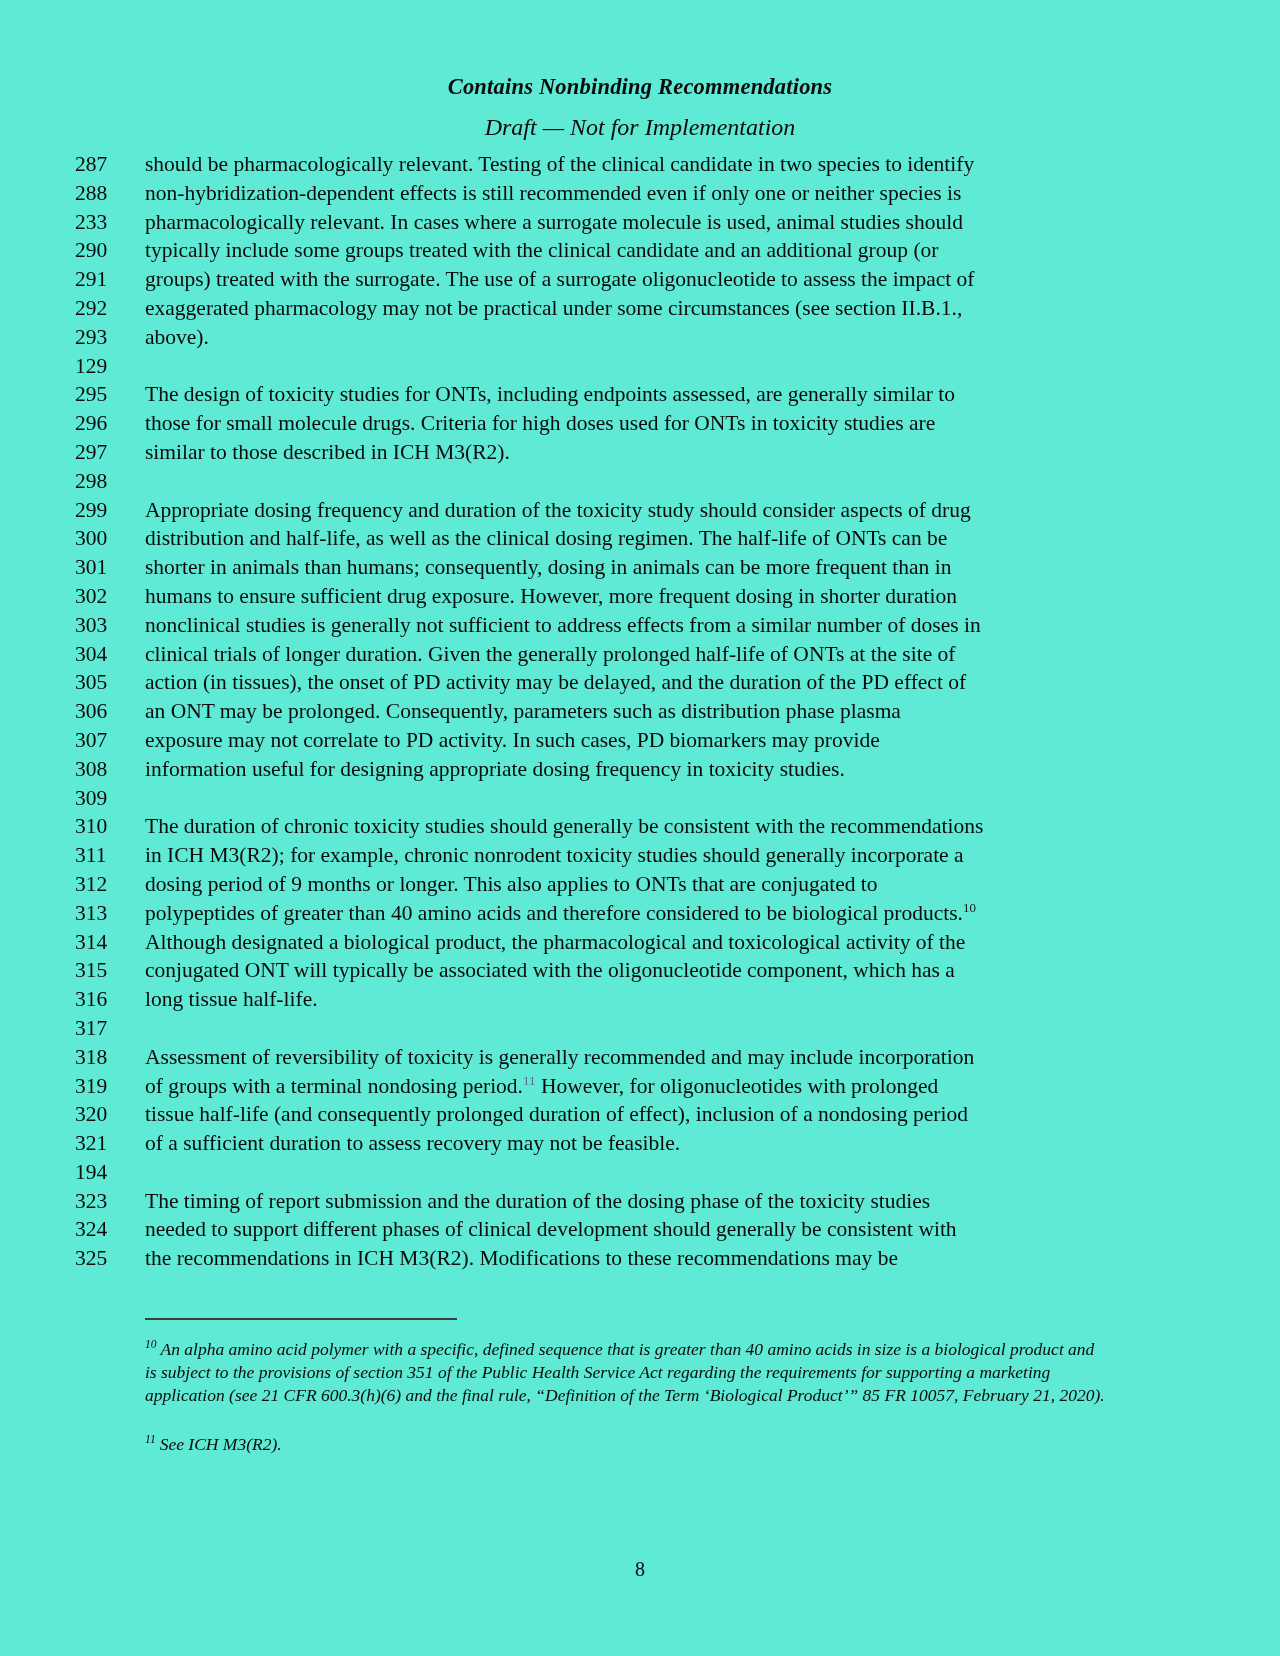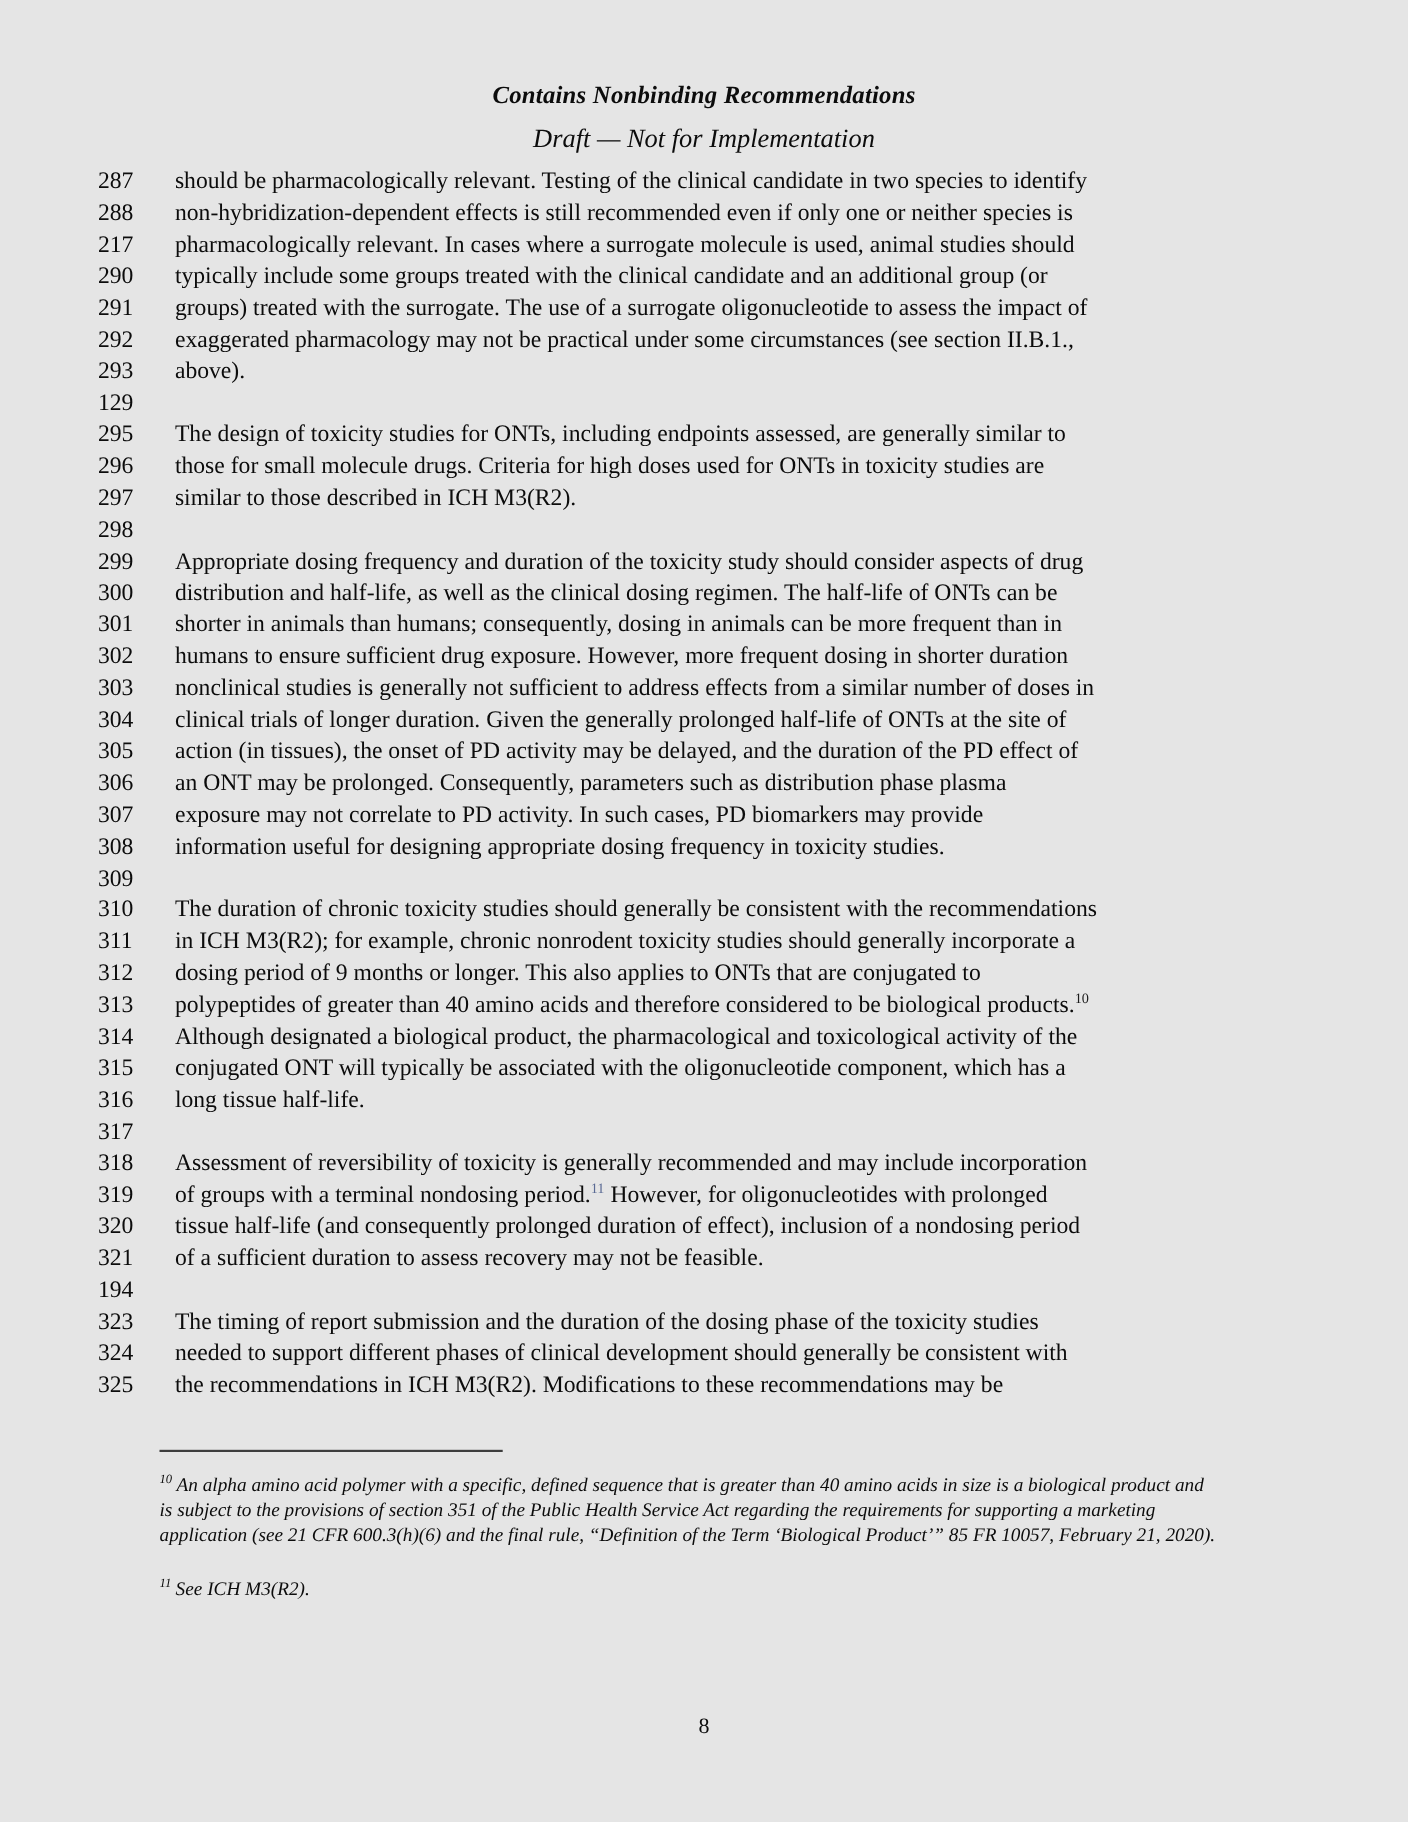--- a/index.html
+++ b/index.html
@@ -4,21 +4,21 @@
 <style>
   html, body {
     margin: 0;
     padding: 0;
     background: #ffffff;
   }
   .page {
     position: relative;
     width: 1280px;
     height: 1656px;
-    background: #e5e5e5;
+    background: #5eead4;
     font-family: "Liberation Serif", serif;
     color: #0c0c0c;
     overflow: hidden;
   }
   .doc-title {
     position: absolute;
     top: 74px;
     left: 0;
     width: 100%;
     text-align: center;
@@ -45,21 +45,20 @@
   .line {
     display: flex;
     height: 28.8px;
     font-size: 21.5px;
     line-height: 28.8px;
     white-space: nowrap;
   }
   .lineno {
     flex: 0 0 46px;
     margin-right: 24px;
-    margin-left: 14px;
   }
   .linetext {
     flex: 1 1 auto;
   }
   sup.fnref {
     font-size: 13px;
     line-height: 0;
     vertical-align: super;
   }
   .footnote-block {
@@ -106,21 +105,21 @@
   <div class="body-lines">
       <div class="line">
         <span class="lineno">287</span>
         <span class="linetext">should be pharmacologically relevant. Testing of the clinical candidate in two species to identify</span>
       </div>
       <div class="line">
         <span class="lineno">288</span>
         <span class="linetext">non-hybridization-dependent effects is still recommended even if only one or neither species is</span>
       </div>
       <div class="line">
-        <span class="lineno">217</span>
+        <span class="lineno">233</span>
         <span class="linetext">pharmacologically relevant. In cases where a surrogate molecule is used, animal studies should</span>
       </div>
       <div class="line">
         <span class="lineno">290</span>
         <span class="linetext">typically include some groups treated with the clinical candidate and an additional group (or</span>
       </div>
       <div class="line">
         <span class="lineno">291</span>
         <span class="linetext">groups) treated with the surrogate. The use of a surrogate oligonucleotide to assess the impact of</span>
       </div>

